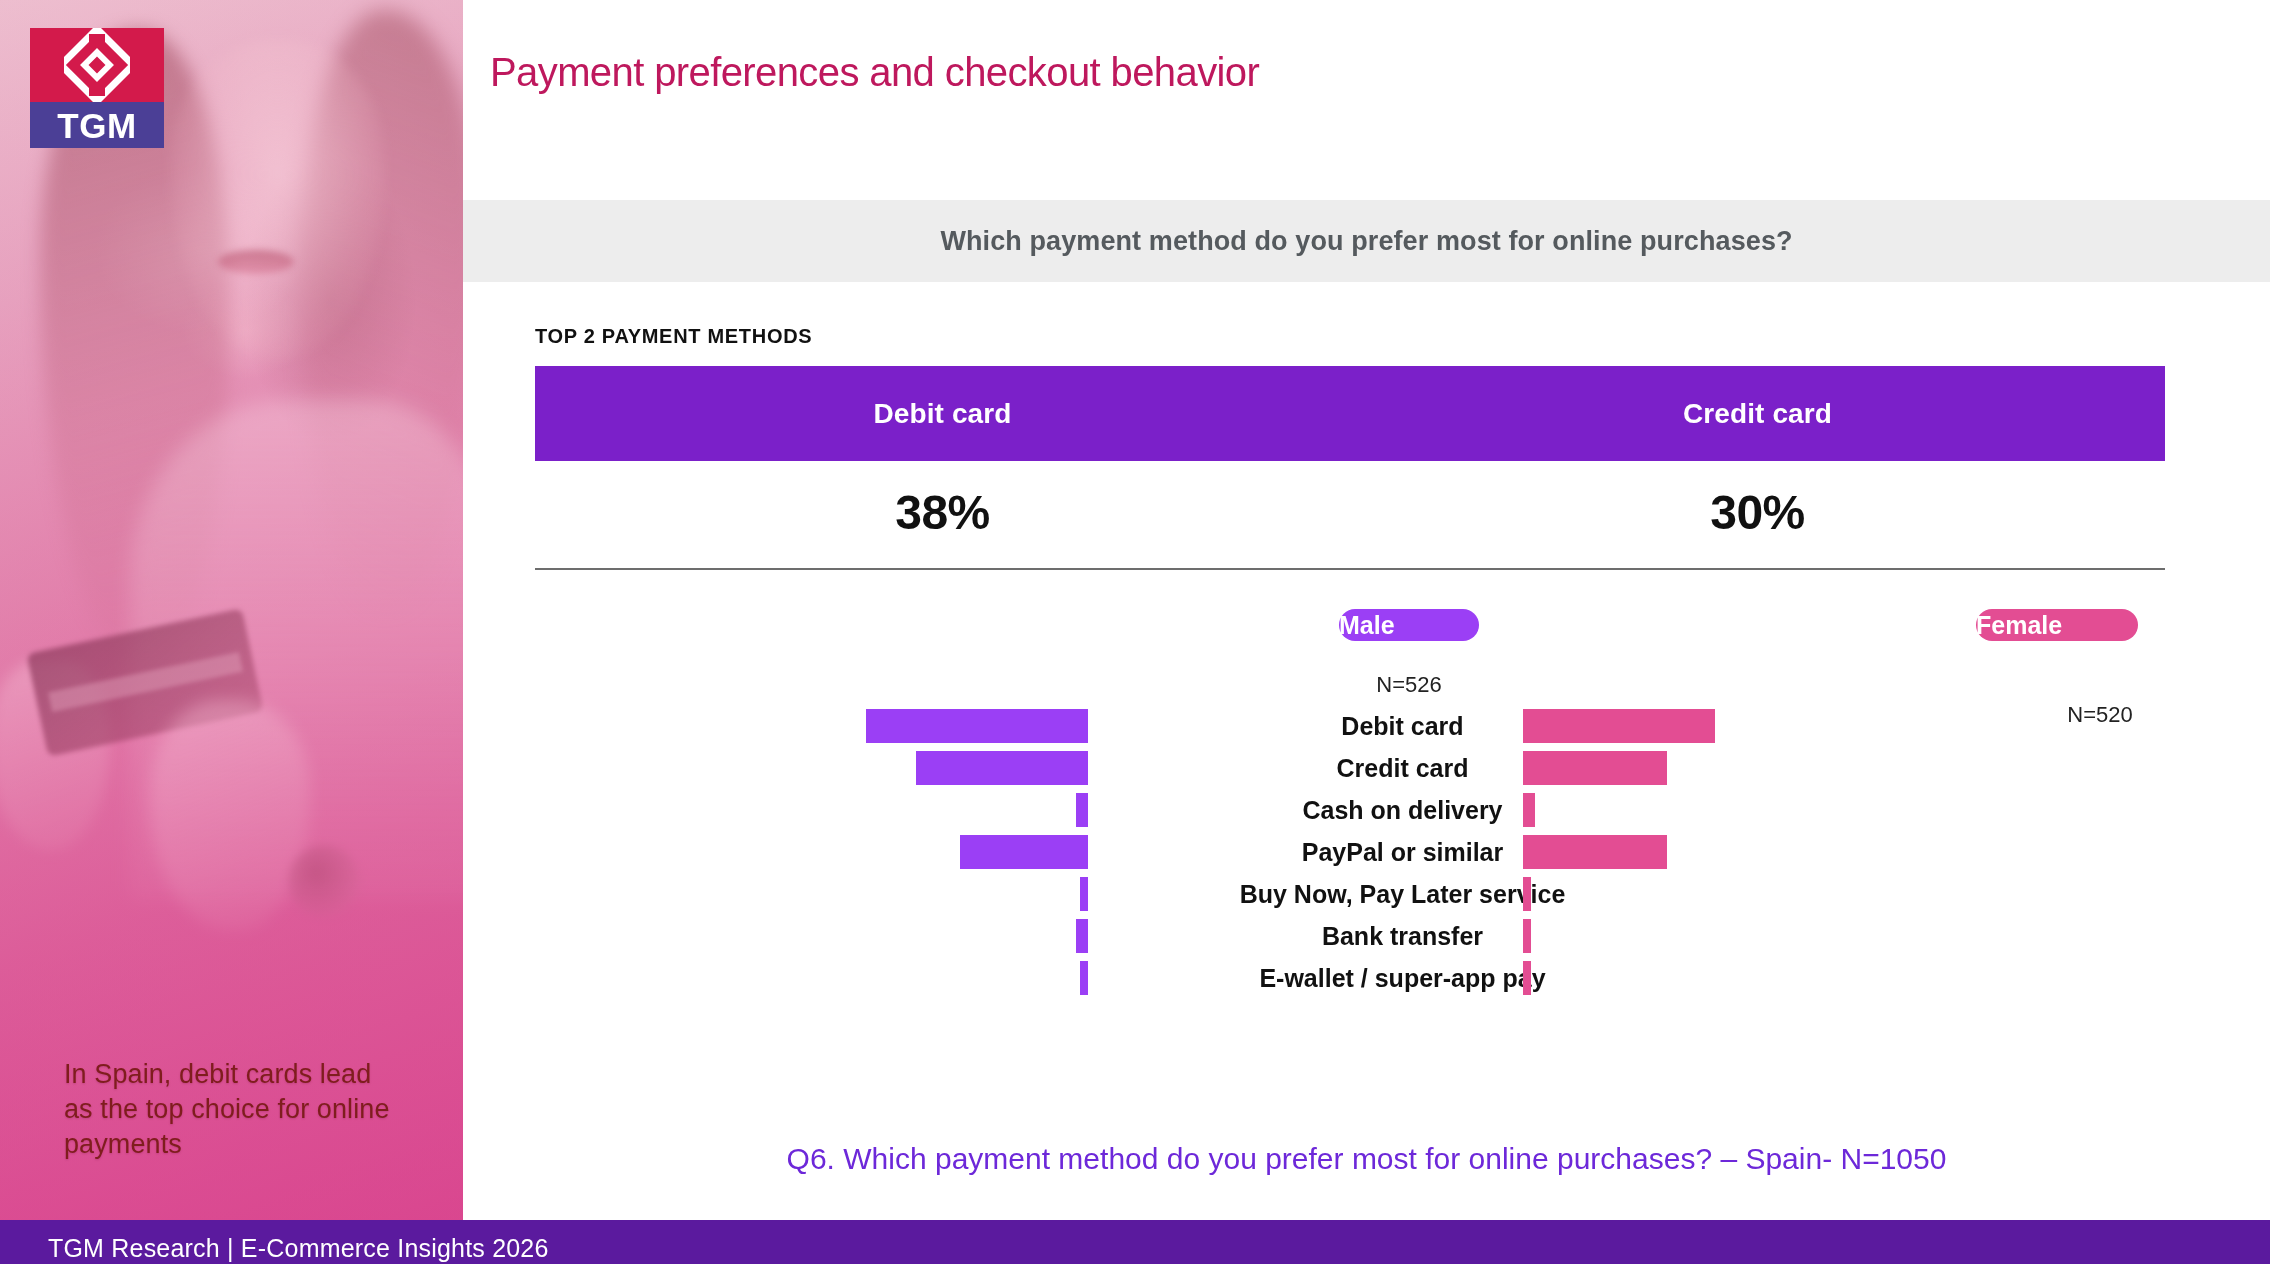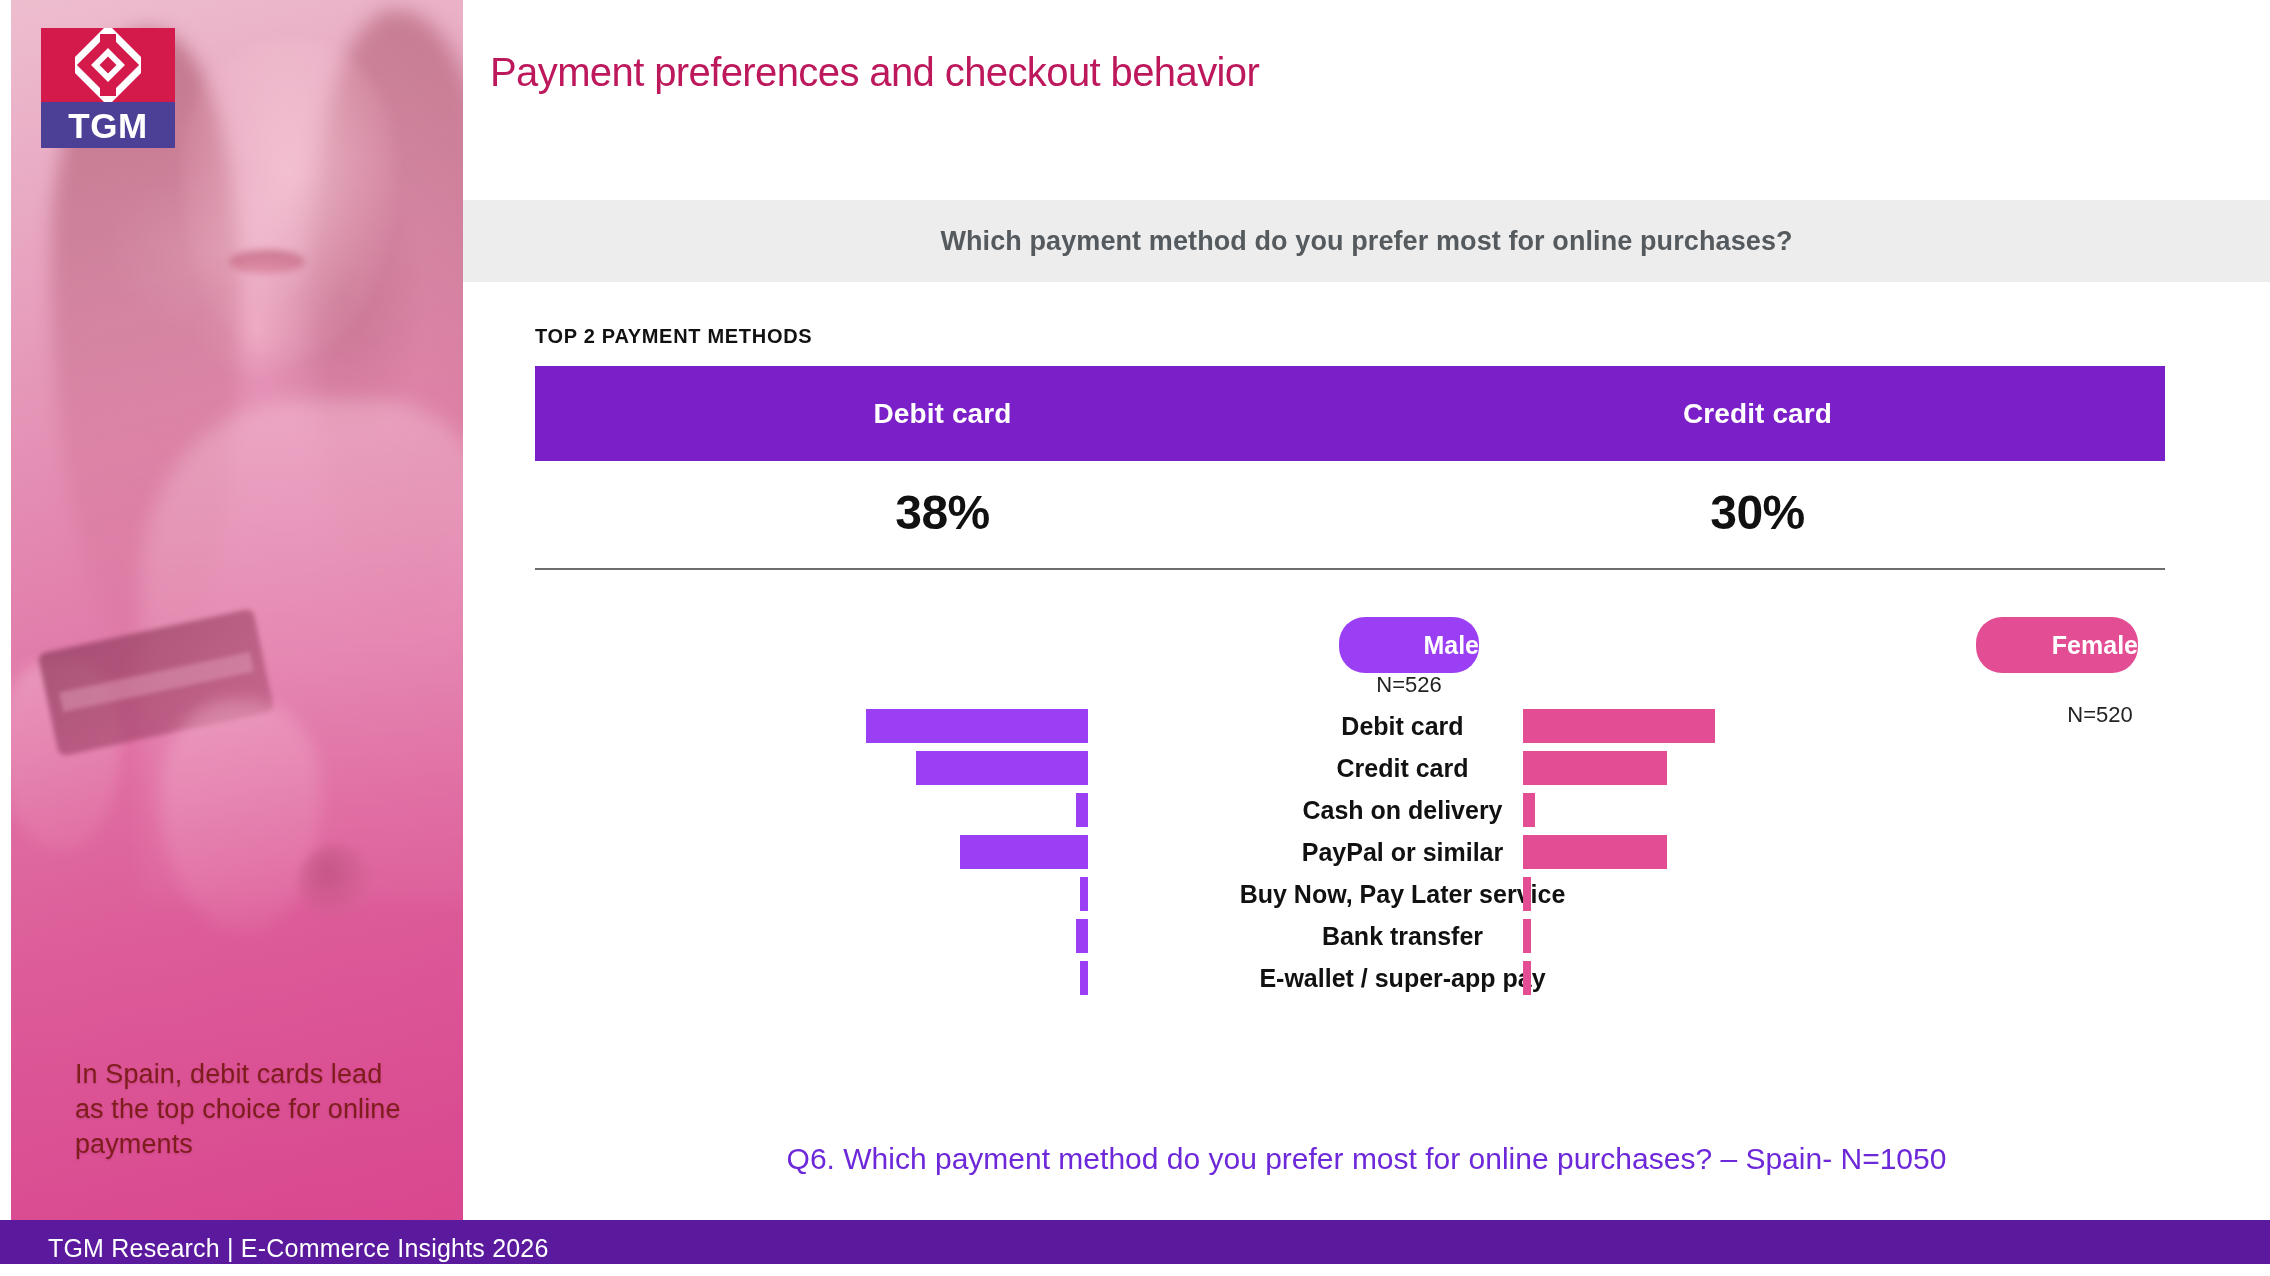--- a/index.html
+++ b/index.html
@@ -7,21 +7,21 @@
   html,body { width:2270px; height:1276px; overflow:hidden; }
   body {
     font-family:"Liberation Sans", sans-serif;
     background:#ffffff;
     position:relative;
   }
 
   
   .left-panel{
     position:absolute; left:0; top:0; width:463px; height:1220px;
-    overflow:hidden; background:#e7a8c4;margin-left:11px;
+    overflow:hidden; background:#e7a8c4;
   }
   .photo-base{
     position:absolute; inset:0;
     background:
       radial-gradient(ellipse 150px 120px at 200px 250px, rgba(255,235,240,.55), transparent 70%),
       radial-gradient(ellipse 120px 200px at 330px 300px, rgba(120,60,70,.30), transparent 72%),
       radial-gradient(ellipse 90px 70px at 245px 330px, rgba(255,225,228,.45), transparent 70%),
       linear-gradient(160deg,#f0cdd9 0%, #e9b2c9 22%, #e38bb2 48%, #dd6aa0 70%, #d94e93 100%);
   }
   
@@ -171,22 +171,22 @@
   .top2-val{ flex:1; display:flex; align-items:center; justify-content:center; }
   .top2-val span{
     font-size:48px; font-weight:700; color:#111111; letter-spacing:-.5px;
   }
   .divider{
     position:absolute; left:72px; top:568px; width:1630px; height:2px; background:#6d6d6d;
   }
 
   
   .pill{
-    position:absolute; height:56px; border-radius:26px;
-    display:flex; align-items:center; justify-content:flex-end;margin-top:8px;
+    position:absolute; height:32px; border-radius:26px;
+    display:flex; align-items:center; justify-content:flex-start;
   }
   .pill span{ font-size:25px; font-weight:700; color:#ffffff; }
   .pill-male{ left:876px; top:609px; width:140px; background:#9b3ff5; }
   .pill-female{ left:1513px; top:609px; width:162px; background:#e34d93; }
   .nlabel{
     position:absolute; top:672px; font-size:22px; color:#222222; text-align:center;
   }
   .nlabel-male{ left:876px; width:140px; }
   .nlabel-female{ left:1556px; width:162px;margin-top:30px; }
 

